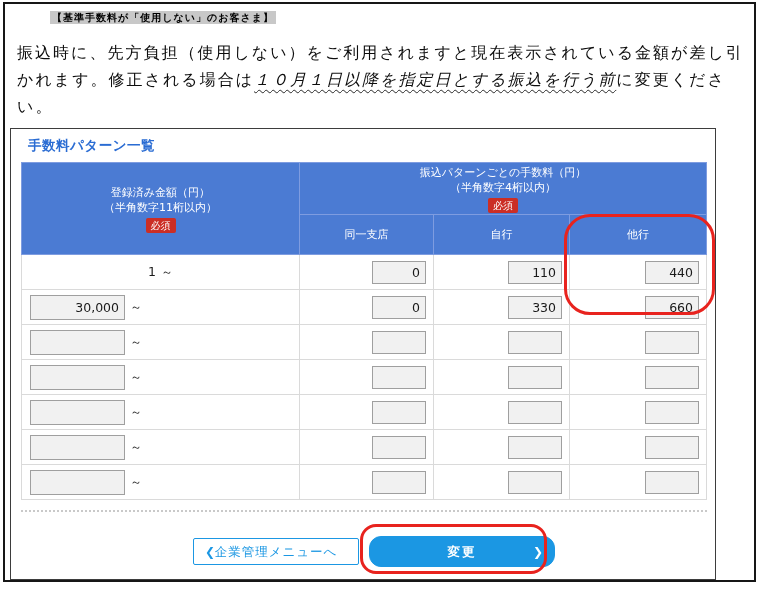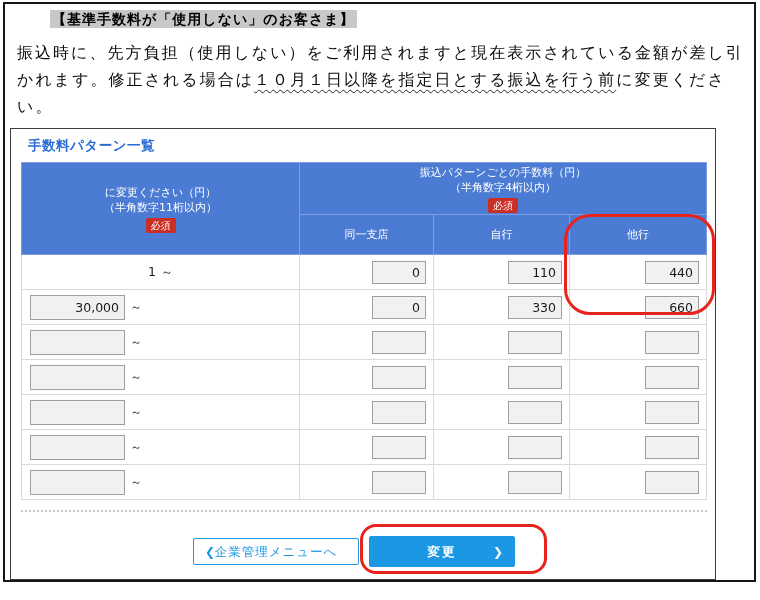--- a/index.html
+++ b/index.html
@@ -9,32 +9,33 @@
     font-family:"DejaVu Sans", sans-serif; overflow:hidden;
   }
   .frame {
     position:absolute; left:3px; top:2px; width:753px; height:580px;
     border:2px solid #161616; background:#fff;
   }
   
   .doc-title {
     position:absolute; left:30px; top:11px;
     font-family:"DejaVu Sans", sans-serif; font-weight:bold;
-    font-size:14px; letter-spacing:1px; color:#000;padding-left:20px;
+    font-size:10px; letter-spacing:1px; color:#000;padding-left:20px;
   }
   .doc-title .hl { background:#c8c8c8; padding:1px 2px; }
   .doc-body {
     position:absolute; left:17px; top:39px; width:728px;
     font-family:"DejaVu Serif", serif; font-size:16px; line-height:27px;
     letter-spacing:2px; color:#0d0d0d;
   }
   .wavy {
     text-decoration-line:underline; text-decoration-style:wavy;
     text-decoration-color:#2a2a2a; text-decoration-thickness:1px;
     text-underline-offset:4px;
+    font-style:italic;
   }
   
   .panel {
     position:absolute; left:10px; top:128px; width:706px; height:452px;
     background:#fff; border:1px solid #3d3d3d;
   }
   .panel-title {
     position:absolute; left:17px; top:8px;
     font-size:13.5px; font-weight:bold; color:#2a6cd3; letter-spacing:.5px;
   }
@@ -79,23 +80,23 @@
     font-family:"DejaVu Sans", sans-serif; font-size:12.5px;
   }
   .btn-back {
     left:182px; top:409px; width:166px; height:27px;
     background:#fff; border:1px solid #1b97e3; color:#1b97e3;
     border-radius:2px;
   }
   .btn-back .chev { position:absolute; left:11px; top:6px; font-size:12px; }
   .btn-back .lbl { display:block; text-align:center; line-height:25px; letter-spacing:1px; }
   .btn-submit {
-    left:358px; top:407px; width:146px; height:31px;
+    left:358px; top:407px; width:186px; height:31px;
     background:#1b97e3; border:1px solid #1b97e3; color:#fff;
-    font-weight:bold; border-radius:2px;
+    font-weight:bold; border-radius:12px;
   }
   .btn-submit .chev { position:absolute; right:11px; top:8px; font-size:12px; font-weight:bold; }
   .btn-submit .lbl { display:block; text-align:center; line-height:29px; letter-spacing:2px; }
   
   .annot {
     position:absolute; border:3px solid #e8231e; pointer-events:none;
     background:transparent; z-index:5;
   }
   .annot-col { left:553px; top:85px; width:151px; height:101px; border-radius:26px; }
   .annot-btn { left:349px; top:395px; width:187px; height:50px; border-radius:16px; }
@@ -118,21 +119,21 @@
     <table class="fee-table">
       <colgroup>
           <col style="width:278px">
           <col style="width:134px">
           <col style="width:136px">
           <col style="width:137px">
         </colgroup>
       <thead>
         <tr>
           <th rowspan="2">
-            <div>に変更ください（円）</div>
+            <div>登録済み金額（円）</div>
             <div>（半角数字11桁以内）</div>
             <span class="badge">必須</span>
           </th>
           <th colspan="3" class="th-top">
             <div>振込パターンごとの手数料（円）</div>
             <div>（半角数字4桁以内）</div>
             <span class="badge">必須</span>
           </th>
         </tr>
         <tr>

